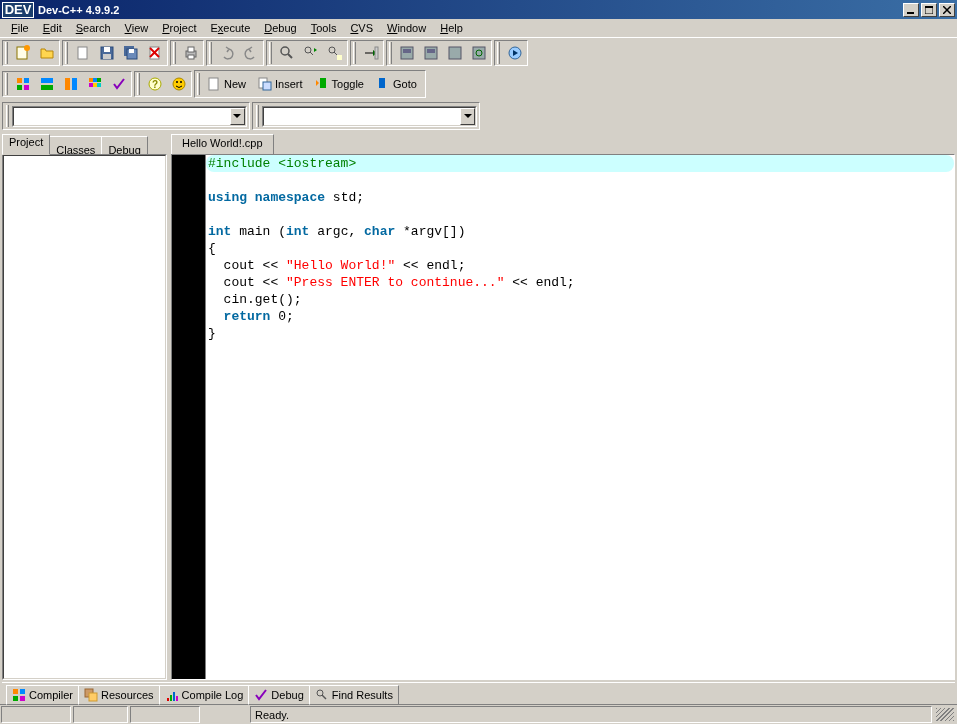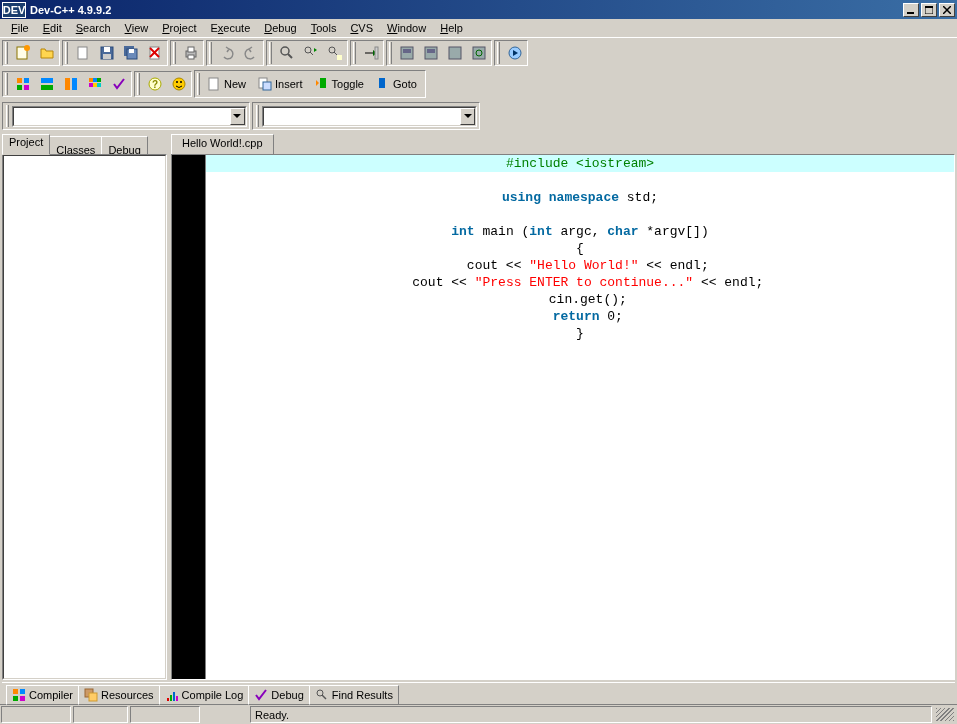--- a/index.html
+++ b/index.html
@@ -17,25 +17,25 @@
   height: 19px;
   background: linear-gradient(to right, #0a246a, #3a6ea5);
   color: #fff;
   display: flex;
   align-items: center;
   padding: 0 2px;
   font-weight: bold;
   font-size: 11px;
 }
 .titlebar .app-icon {
-  width: 24px; height: 16px;
+  width: 32px; height: 16px;
   margin-right: 4px;
   background: #1a3d6d;
   border: 1px solid #fff;
-  font-size: 11px;
+  font-size: 13px;
   display:flex;align-items:center;justify-content:center;
 }
 .titlebar .spacer { flex: 1; }
 .titlebar .winbtn {
   width: 16px; height: 14px;
   background: #d4d0c8;
   border: 1px solid #fff;
   border-right-color: #404040;
   border-bottom-color: #404040;
   margin-left: 2px;
@@ -191,21 +191,20 @@
   position:absolute;inset:0;
   border: 1px solid #404040;
   border-right-color: #d4d0c8;
   border-bottom-color: #d4d0c8;
 }
 .editor-panel {
   flex: 1;
   display: flex;
   flex-direction: column;
   min-width: 0;
-  text-align: center;
 }
 .editor-tabs {
   display: flex;
   height: 20px;
 }
 .editor-tab {
   padding: 2px 10px;
   border: 1px solid #808080;
   border-top: 1px solid #fff;
   border-left: 1px solid #fff;
@@ -231,21 +230,21 @@
 .code-area {
   flex: 1;
   font-family: "Courier New", monospace;
   font-size: 13px;
   line-height: 17px;
   white-space: pre;
   overflow: auto;
   position: relative;
 }
 .code-line { padding: 0 2px; }
-.code-line.hl { background: #ccffff; }
+.code-line.hl { background: #ccffff; border-radius: 8px; }
 .kw-pre { color: #008000; }
 .kw-blue { color: #0369a1; font-weight: bold; }
 .str { color: #ff0000; }
 .bottom-tabs {
   height: 22px;
   background: #d4d0c8;
   display: flex;
   align-items: flex-end;
   border-top: 1px solid #fff;
   padding: 0 4px;

